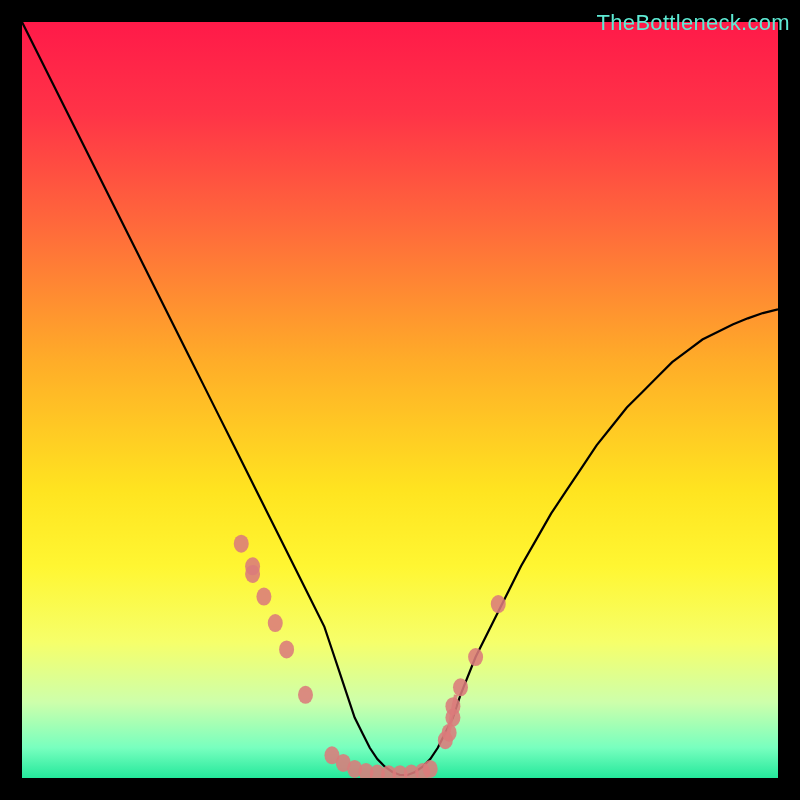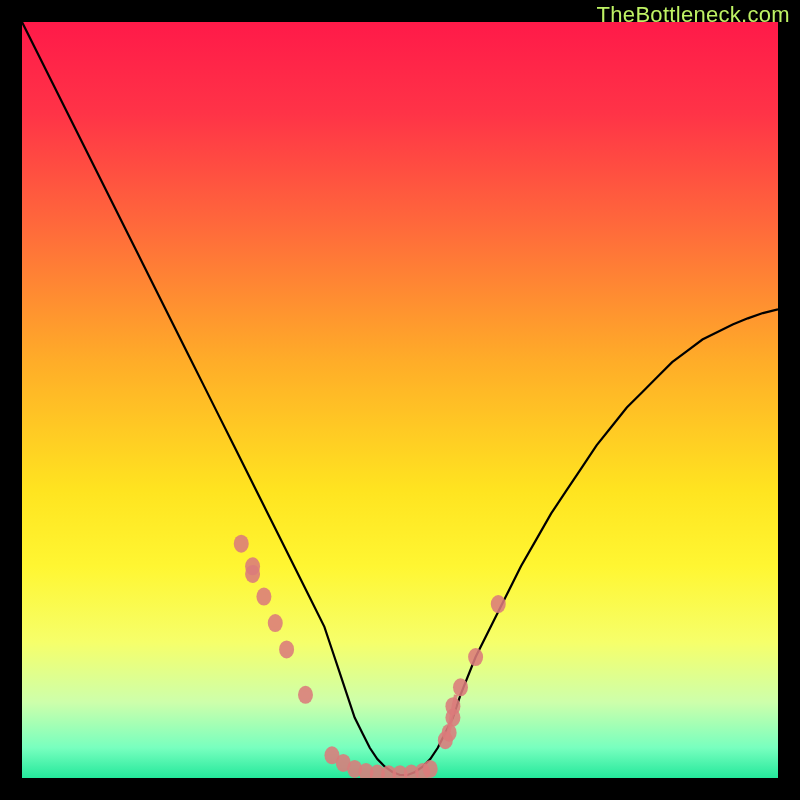--- a/index.html
+++ b/index.html
@@ -24,23 +24,23 @@
   .plot-area {
     position: absolute;
     left: 0;
     top: 0;
     width: 756px;
     height: 756px;
   }
 
   .watermark {
     position: absolute;
-    top: 2px;
+    top: 10px;
     right: 10px;
-    color: #bef264;
+    color: #5eead4;
     font-size: 22px;
     letter-spacing: 0.3px;
     font-weight: 400;
   }
 
   svg {
     display: block;
   }
 </style>
 </head>

